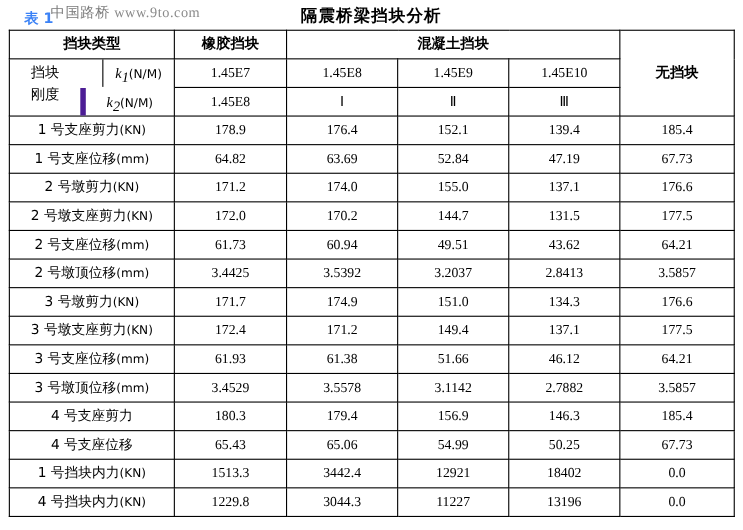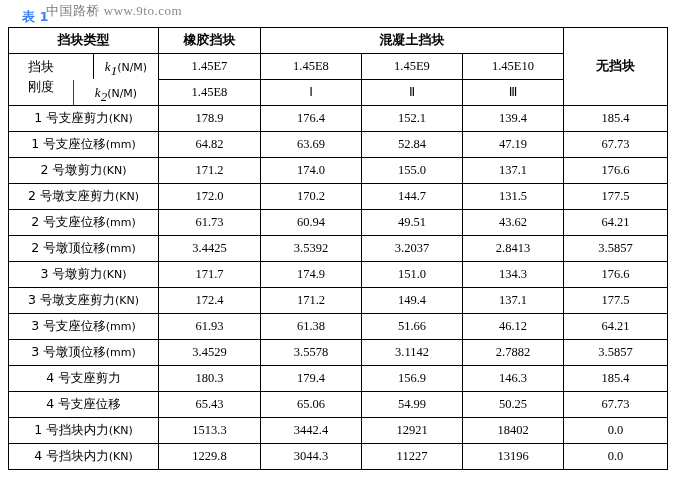--- a/index.html
+++ b/index.html
@@ -108,20 +108,21 @@
 
 <div class="page">
 
   <div class="watermark">
     <span class="cn">中国路桥</span>
     <span>www.9to.com</span>
   </div>
 
   <div class="top-label">表 1</div>
 
+  <div class="title">隔震桥梁挡块分析</div>
 
   <table class="main">
     <colgroup>
       <col style="width:150px">
       <col style="width:102px">
       <col style="width:101px">
       <col style="width:101px">
       <col style="width:101px">
       <col style="width:104px">
     </colgroup>
@@ -145,21 +146,21 @@
         <td class="cell-num">1.45E7</td>
         <td class="cell-num">1.45E8</td>
         <td class="cell-num">1.45E9</td>
         <td class="cell-num">1.45E10</td>
       </tr>
 
       <tr>
         <td style="border-top:none;">
           <div style="display:flex; height:100%;">
             <div style="width:64px; text-align:center;" class="stiff-label"><span>刚度</span></div>
-            <div style="flex:1; text-align:center; border-left:1px solid #4c1d95; height:25px; line-height:25px;">
+            <div style="flex:1; text-align:center; border-left:5px solid #4c1d95; height:25px; line-height:25px;">
               <span class="it">k</span><span class="sub it">2</span><span class="unit">(N/M)</span>
             </div>
           </div>
         </td>
         <td class="cell-num">1.45E8</td>
         <td class="roman">Ⅰ</td>
         <td class="roman">Ⅱ</td>
         <td class="roman">Ⅲ</td>
       </tr>
 

